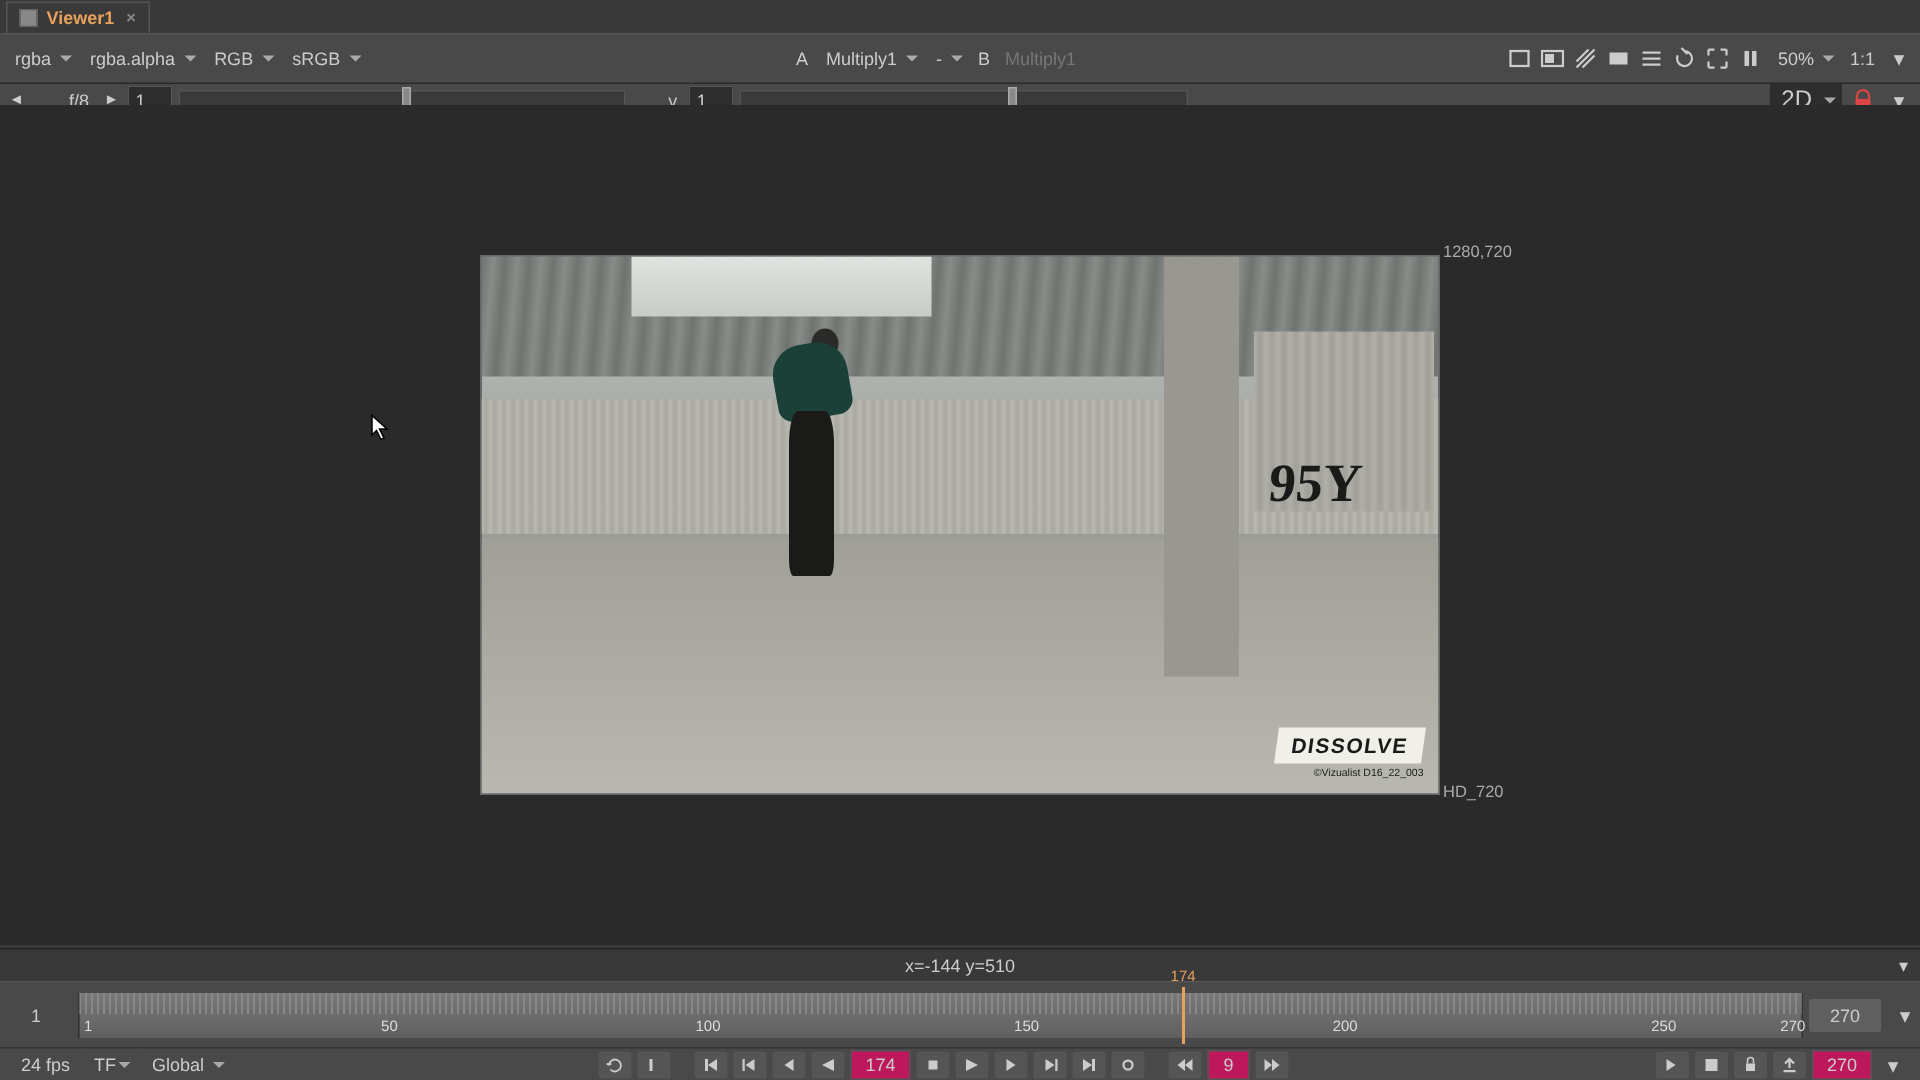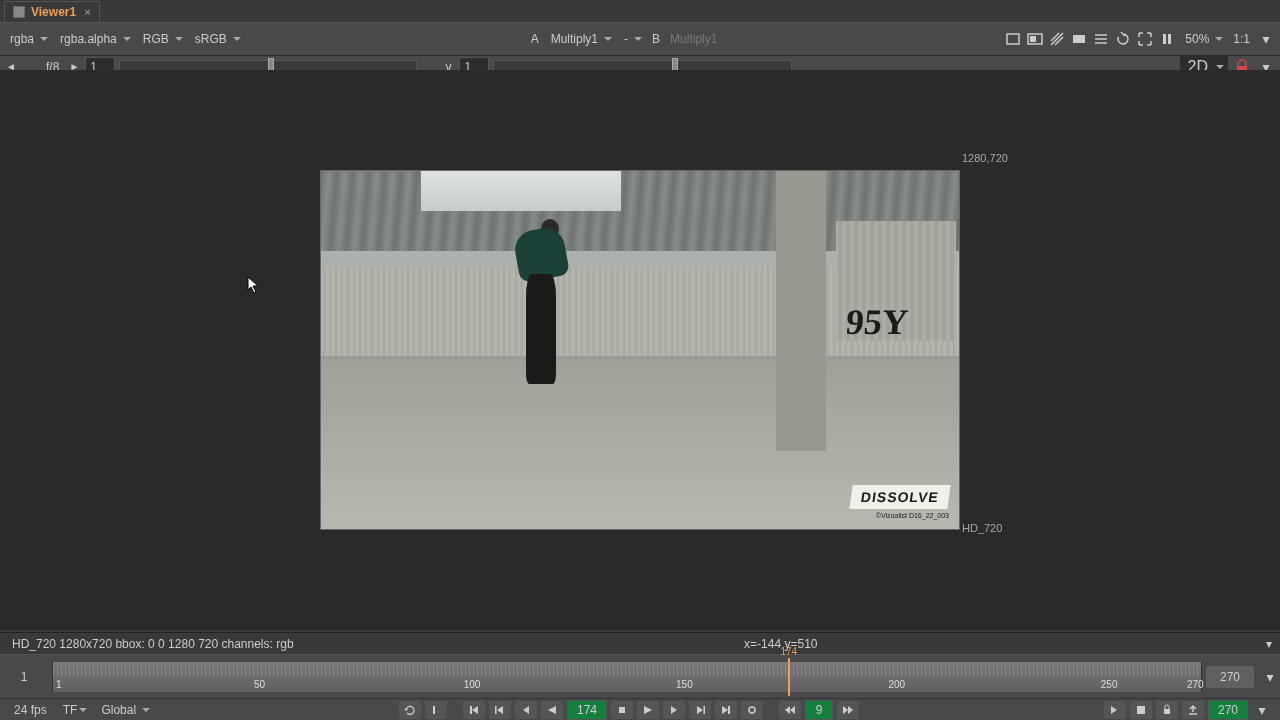--- a/index.html
+++ b/index.html
@@ -50,21 +50,21 @@
 .timeline-track { flex: 1; height: 30px; background: linear-gradient(180deg, #787878 0%, #606060 100%); position: relative; border-left: 1px solid #333; border-right: 1px solid #333; margin: 0 4px; }
 .timeline-ticks { position: absolute; top: 0; left: 0; right: 0; height: 14px; background: repeating-linear-gradient(90deg, #888 0px, #888 1px, transparent 1px, transparent 4px); }
 .timeline-tick-label { position: absolute; bottom: 2px; font-size: 10px; color: #ddd; transform: translateX(-50%); }
 .timeline-playhead { position: absolute; top: -4px; width: 2px; height: 38px; background: #e8a05c; }
 .timeline-playhead::before { content: attr(data-frame); position: absolute; top: -12px; left: 50%; transform: translateX(-50%); font-size: 10px; color: #e8a05c; }
 .timeline-end { width: 48px; text-align: center; font-size: 12px; background: #606060; padding: 4px; border-radius: 2px; margin-right: 6px; }
 .playback-bar { position: absolute; bottom: 0; left: 0; right: 0; height: 22px; background: #494949; display: flex; align-items: center; padding: 0 8px; gap: 4px; border-top: 1px solid #333; }
 .fps-label { font-size: 12px; color: #ccc; padding: 0 6px; }
 .play-btn { width: 22px; height: 18px; display: flex; align-items: center; justify-content: center; cursor: pointer; background: #555; border-radius: 2px; }
 .play-btn svg { width: 12px; height: 12px; fill: #ccc; }
-.frame-display { background: #15803d; padding: 2px 8px; font-size: 12px; color: #ccc; border: 1px solid #555; min-width: 40px; text-align: center; }
+.frame-display { background: #be185d; padding: 2px 8px; font-size: 12px; color: #ccc; border: 1px solid #555; min-width: 40px; text-align: center; }
 .cursor { position: absolute; left: 247px; top: 276px; width: 14px; height: 18px; z-index: 100; }
 </style>
 </head>
 <body>
 
 <div class="tab-bar">
   <div class="tab">
     <span class="color-square"></span>
     <span>Viewer1</span>
     <span class="tab-close">×</span>
@@ -168,30 +168,29 @@
     <div class="pillar pillar2"></div>
     <div class="graffiti">95Y</div>
     <div class="person">
       <div class="person-head"></div>
       <div class="person-torso"></div>
       <div class="person-legs"></div>
     </div>
     <div class="dissolve-logo">DISSOLVE</div>
     <div class="dissolve-sub">©Vizualist D16_22_003</div>
   </div>
-  <div class="resolution-label" style="left:962px; top:82px">1280,720</div>
+  <div class="resolution-label" style="left:962px; top:92px">1280,720</div>
   <div class="resolution-label" style="left:962px; top:452px">HD_720</div>
 </div>
 
 <svg class="cursor" viewBox="0 0 14 18">
     <path d="M1 1 L1 14 L4 11 L7 17 L9 16 L6 10 L11 10 Z" fill="#fff" stroke="#000" stroke-width="1"></path>
   </svg>
 
 <div class="status-bar">
-  <span>HD_720 1280x720  bbox: 0 0 1280 720 channels: rgb</span>
   <div class="status-spacer"></div>
   <span>x=-144 y=510</span>
   <div class="status-spacer"></div>
   <span class="status-arrow">▾</span>
 </div>
 
 <div class="timeline">
   <div class="timeline-start">1</div>
   <div class="timeline-track">
     <div class="timeline-ticks"></div>

